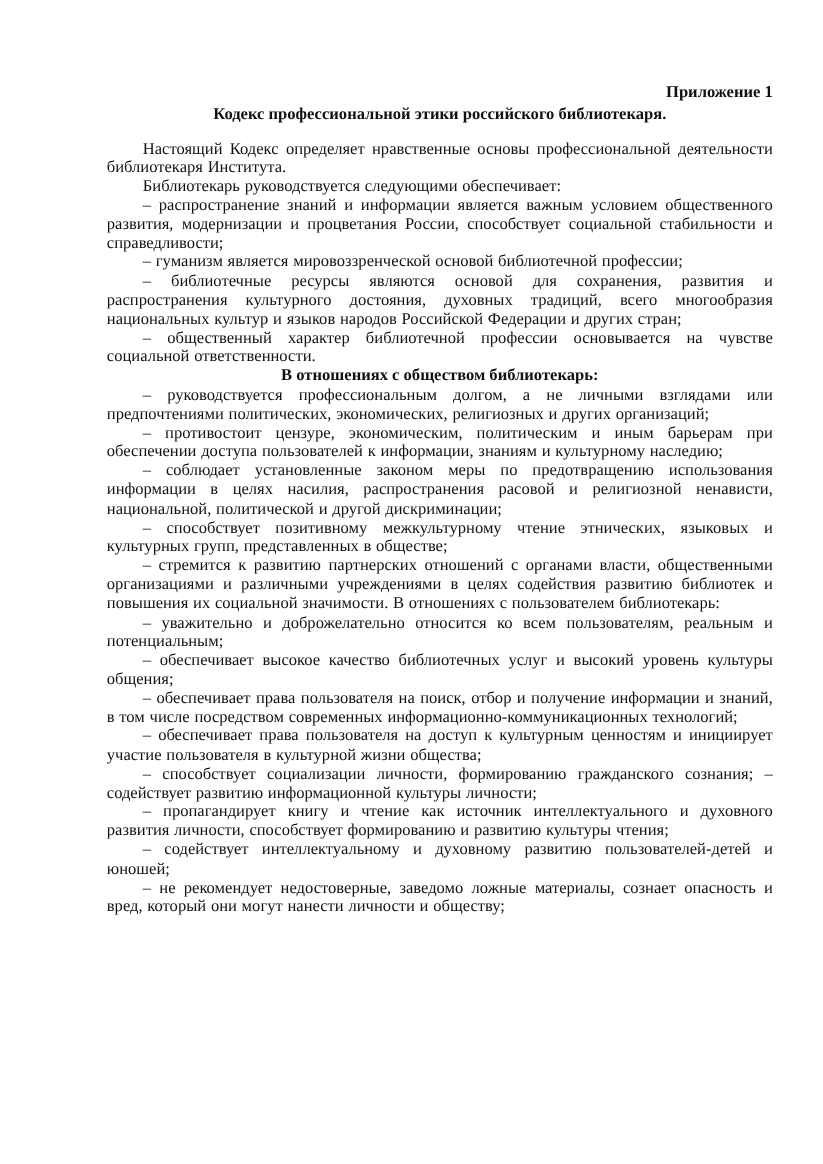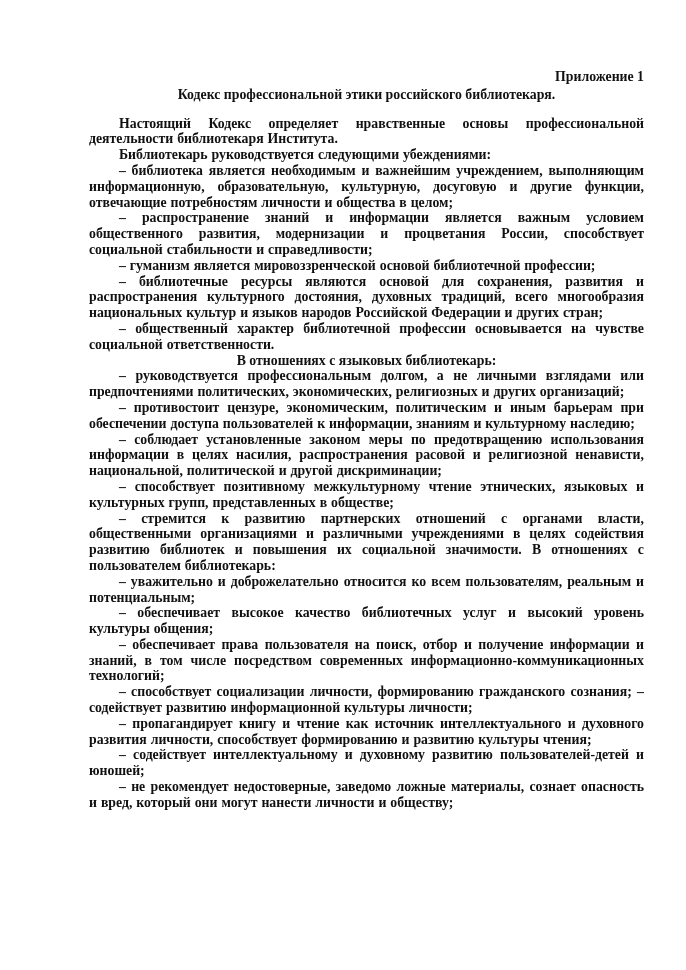--- a/index.html
+++ b/index.html
@@ -18,21 +18,20 @@
     font-family: "Liberation Serif", "DejaVu Serif", serif;
     font-size: 13.8px;
     line-height: 15.8px;
     color: #111111;
   }
   .para {
     margin: 0;
     text-align: justify;
     text-indent: 30px;
     word-spacing: 0.5px;
-    font-weight: bold;
   }
   .appendix {
     margin: 0;
     text-align: right;
     text-indent: 0;
     font-weight: bold;
   }
   .doc-title {
     margin: 2px 0 13px 0;
     text-align: center;
@@ -47,34 +46,34 @@
   }
 </style>
 </head>
 <body>
 
 <div class="page">
   <p class="appendix">Приложение 1</p>
   <p class="doc-title">Кодекс профессиональной этики российского библиотекаря.</p>
 
   <p class="para">Настоящий Кодекс определяет нравственные основы профессиональной деятельности библиотекаря Института.</p>
-  <p class="para">Библиотекарь руководствуется следующими убеждениями:</p>
-  <p class="para">– библиотека является необходимым и важнейшим учреждением, выполняющим информационную, образовательную, культурную, досуговую и другие функции, отвечающие потребностям личности и общества в целом;</p>
+  <p class="para">Библиотекарь руководствуется следующими обеспечивает:</p>
   <p class="para">– распространение знаний и информации является важным условием общественного развития, модернизации и процветания России, способствует социальной стабильности и справедливости;</p>
   <p class="para">– гуманизм является мировоззренческой основой библиотечной профессии;</p>
   <p class="para">– библиотечные ресурсы являются основой для сохранения, развития и распространения культурного достояния, духовных традиций, всего многообразия национальных культур и языков народов Российской Федерации и других стран;</p>
   <p class="para">– общественный характер библиотечной профессии основывается на чувстве социальной ответственности.</p>
 
-  <p class="section-heading">В отношениях с языковых библиотекарь:</p>
+  <p class="section-heading">В отношениях с обществом библиотекарь:</p>
 
   <p class="para">– руководствуется профессиональным долгом, а не личными взглядами или предпочтениями политических, экономических, религиозных и других организаций;</p>
   <p class="para">– противостоит цензуре, экономическим, политическим и иным барьерам при обеспечении доступа пользователей к информации, знаниям и культурному наследию;</p>
   <p class="para">– соблюдает установленные законом меры по предотвращению использования информации в целях насилия, распространения расовой и религиозной ненависти, национальной, политической и другой дискриминации;</p>
   <p class="para">– способствует позитивному межкультурному чтение этнических, языковых и культурных групп, представленных в обществе;</p>
   <p class="para">– стремится к развитию партнерских отношений с органами власти, общественными организациями и различными учреждениями в целях содействия развитию библиотек и повышения их социальной значимости. В отношениях с пользователем библиотекарь:</p>
   <p class="para">– уважительно и доброжелательно относится ко всем пользователям, реальным и потенциальным;</p>
   <p class="para">– обеспечивает высокое качество библиотечных услуг и высокий уровень культуры общения;</p>
   <p class="para">– обеспечивает права пользователя на поиск, отбор и получение информации и знаний, в том числе посредством современных информационно-коммуникационных технологий;</p>
+  <p class="para">– обеспечивает права пользователя на доступ к культурным ценностям и инициирует участие пользователя в культурной жизни общества;</p>
   <p class="para">– способствует социализации личности, формированию гражданского сознания; – содействует развитию информационной культуры личности;</p>
   <p class="para">– пропагандирует книгу и чтение как источник интеллектуального и духовного развития личности, способствует формированию и развитию культуры чтения;</p>
   <p class="para">– содействует интеллектуальному и духовному развитию пользователей-детей и юношей;</p>
   <p class="para">– не рекомендует недостоверные, заведомо ложные материалы, сознает опасность и вред, который они могут нанести личности и обществу;</p>
 </div>
 
 </body></html>

